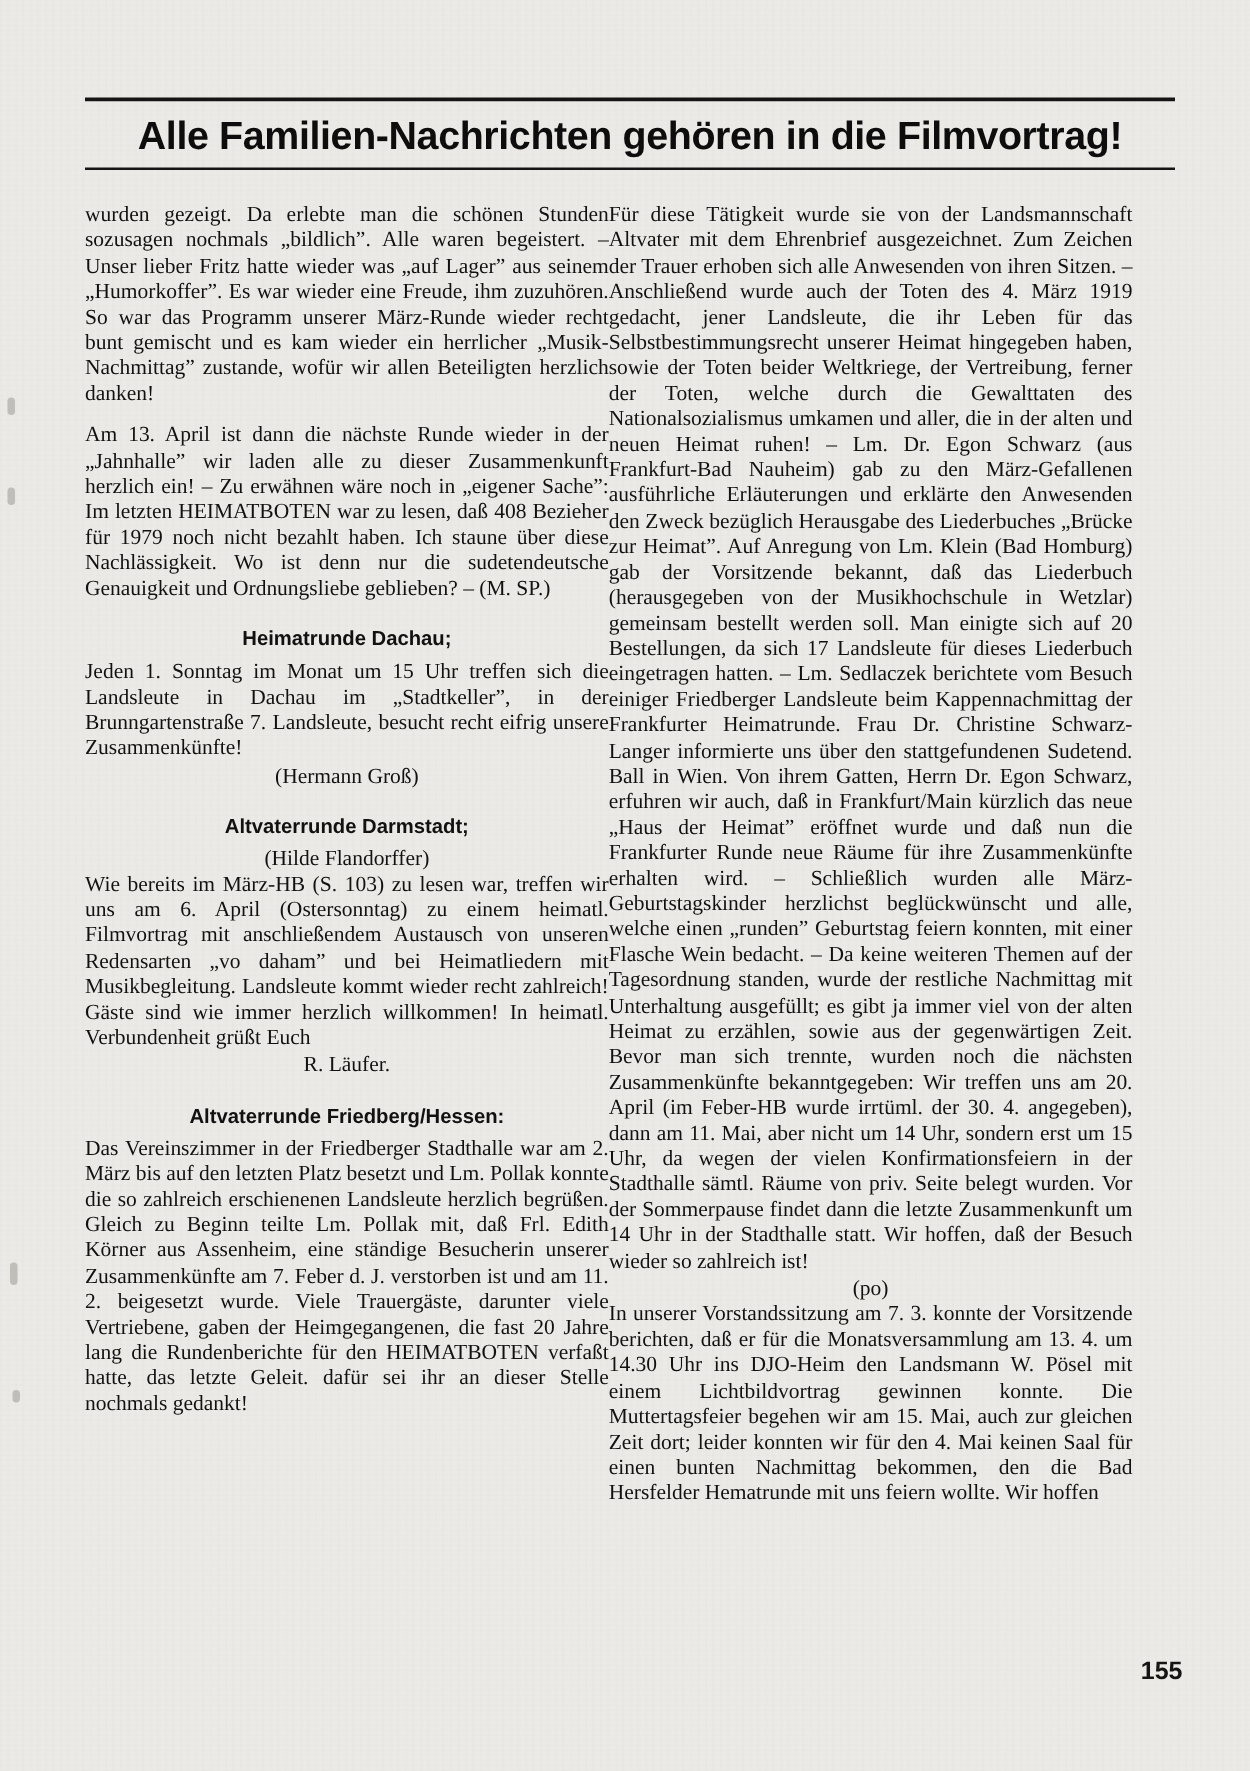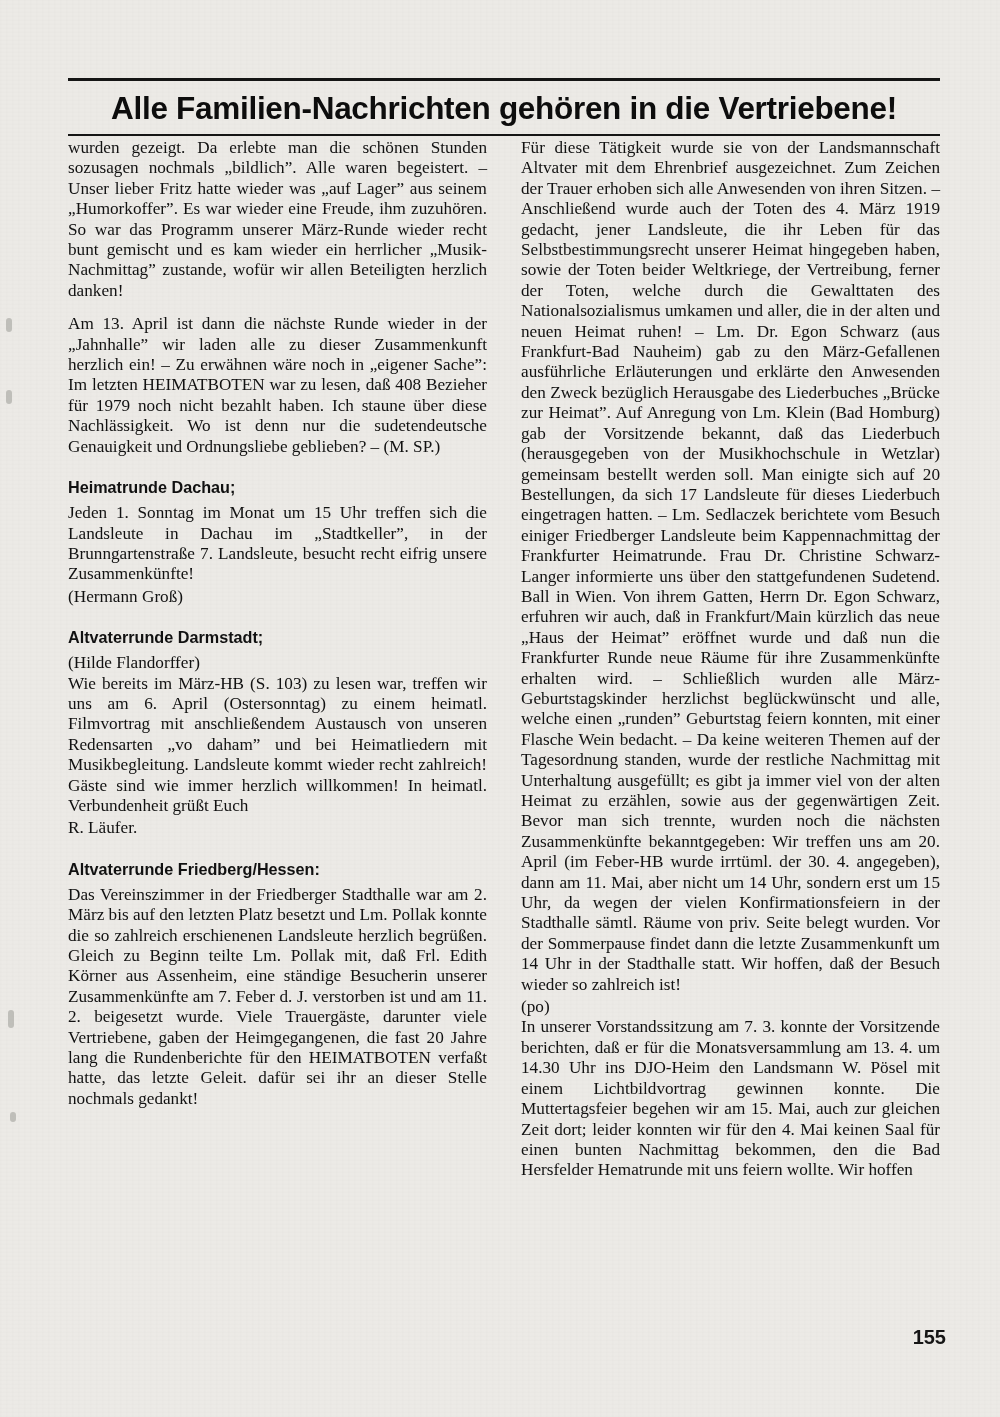--- a/index.html
+++ b/index.html
@@ -53,47 +53,46 @@
     transform: scaleX(1.0);
     white-space: nowrap;
   }
   .rule-bottom {
     height: 2px;
     background: #151515;
     width: 872px;
   }
   .columns {
     display: flex;
-    gap: 34px;
-    margin-top: 2px;
+    margin-top: 26px;
   }
   .col {
     width: 419px;
   }
   p {
     margin: 0 0 0 0;
     font-size: 17.2px;
     line-height: 20.4px;
     text-align: justify;
     text-justify: inter-word;
     hyphens: manual;
   }
   p + p { margin-top: 13px; }
   .sub {
     font-family: "Liberation Sans", sans-serif;
     font-weight: bold;
     font-size: 16.2px;
     line-height: 20px;
     margin-top: 20px;
     margin-bottom: 6px;
-    text-align: left;
+    text-align: center;
   }
   .sub:first-child { margin-top: 0; }
   .signature {
-    text-align: left;
+    text-align: center;
     font-size: 17.2px;
     line-height: 20.4px;
     margin-top: 2px;
   }
   .pageno {
     position: absolute;
     right: 54px;
     bottom: 68px;
     font-family: "Liberation Sans", sans-serif;
     font-weight: bold;
@@ -119,21 +118,21 @@
 <div class="page">
   <div class="paper-noise"></div>
 
   <div class="edge-mark em1"></div>
   <div class="edge-mark em2"></div>
   <div class="edge-mark em3"></div>
   <div class="edge-mark em4"></div>
 
   <div class="content">
     <div class="rule-top"></div>
-    <h1 class="headline">Alle Familien-Nachrichten gehören in die Vertriebene!</h1>
+    <h1 class="headline">Alle Familien-Nachrichten gehören in die Filmvortrag!</h1>
     <div class="rule-bottom"></div>
 
     <div class="columns">
 
       <div class="col">
         <p>wurden gezeigt. Da erlebte man die schönen Stunden sozusagen nochmals „bildlich”. Alle waren begeistert. – Unser lieber Fritz hatte wieder was „auf Lager” aus seinem „Humorkoffer”. Es war wieder eine Freude, ihm zuzuhören. So war das Programm unserer März-Runde wieder recht bunt gemischt und es kam wieder ein herrlicher „Musik-Nachmittag” zustande, wofür wir allen Beteiligten herzlich danken!</p>
         <p>Am 13. April ist dann die nächste Runde wieder in der „Jahnhalle” wir laden alle zu dieser Zusammenkunft herzlich ein! – Zu erwähnen wäre noch in „eigener Sache”: Im letzten HEIMATBOTEN war zu lesen, daß 408 Bezieher für 1979 noch nicht bezahlt haben. Ich staune über diese Nachlässigkeit. Wo ist denn nur die sudetendeutsche Genauigkeit und Ordnungsliebe geblieben? –          (M. SP.)</p>
 
         <div class="sub">Heimatrunde Dachau;</div>
         <p>Jeden 1. Sonntag im Monat um 15 Uhr treffen sich die Landsleute in Dachau im „Stadtkeller”, in der Brunngartenstraße 7. Landsleute, besucht recht eifrig unsere Zusammenkünfte!</p>

